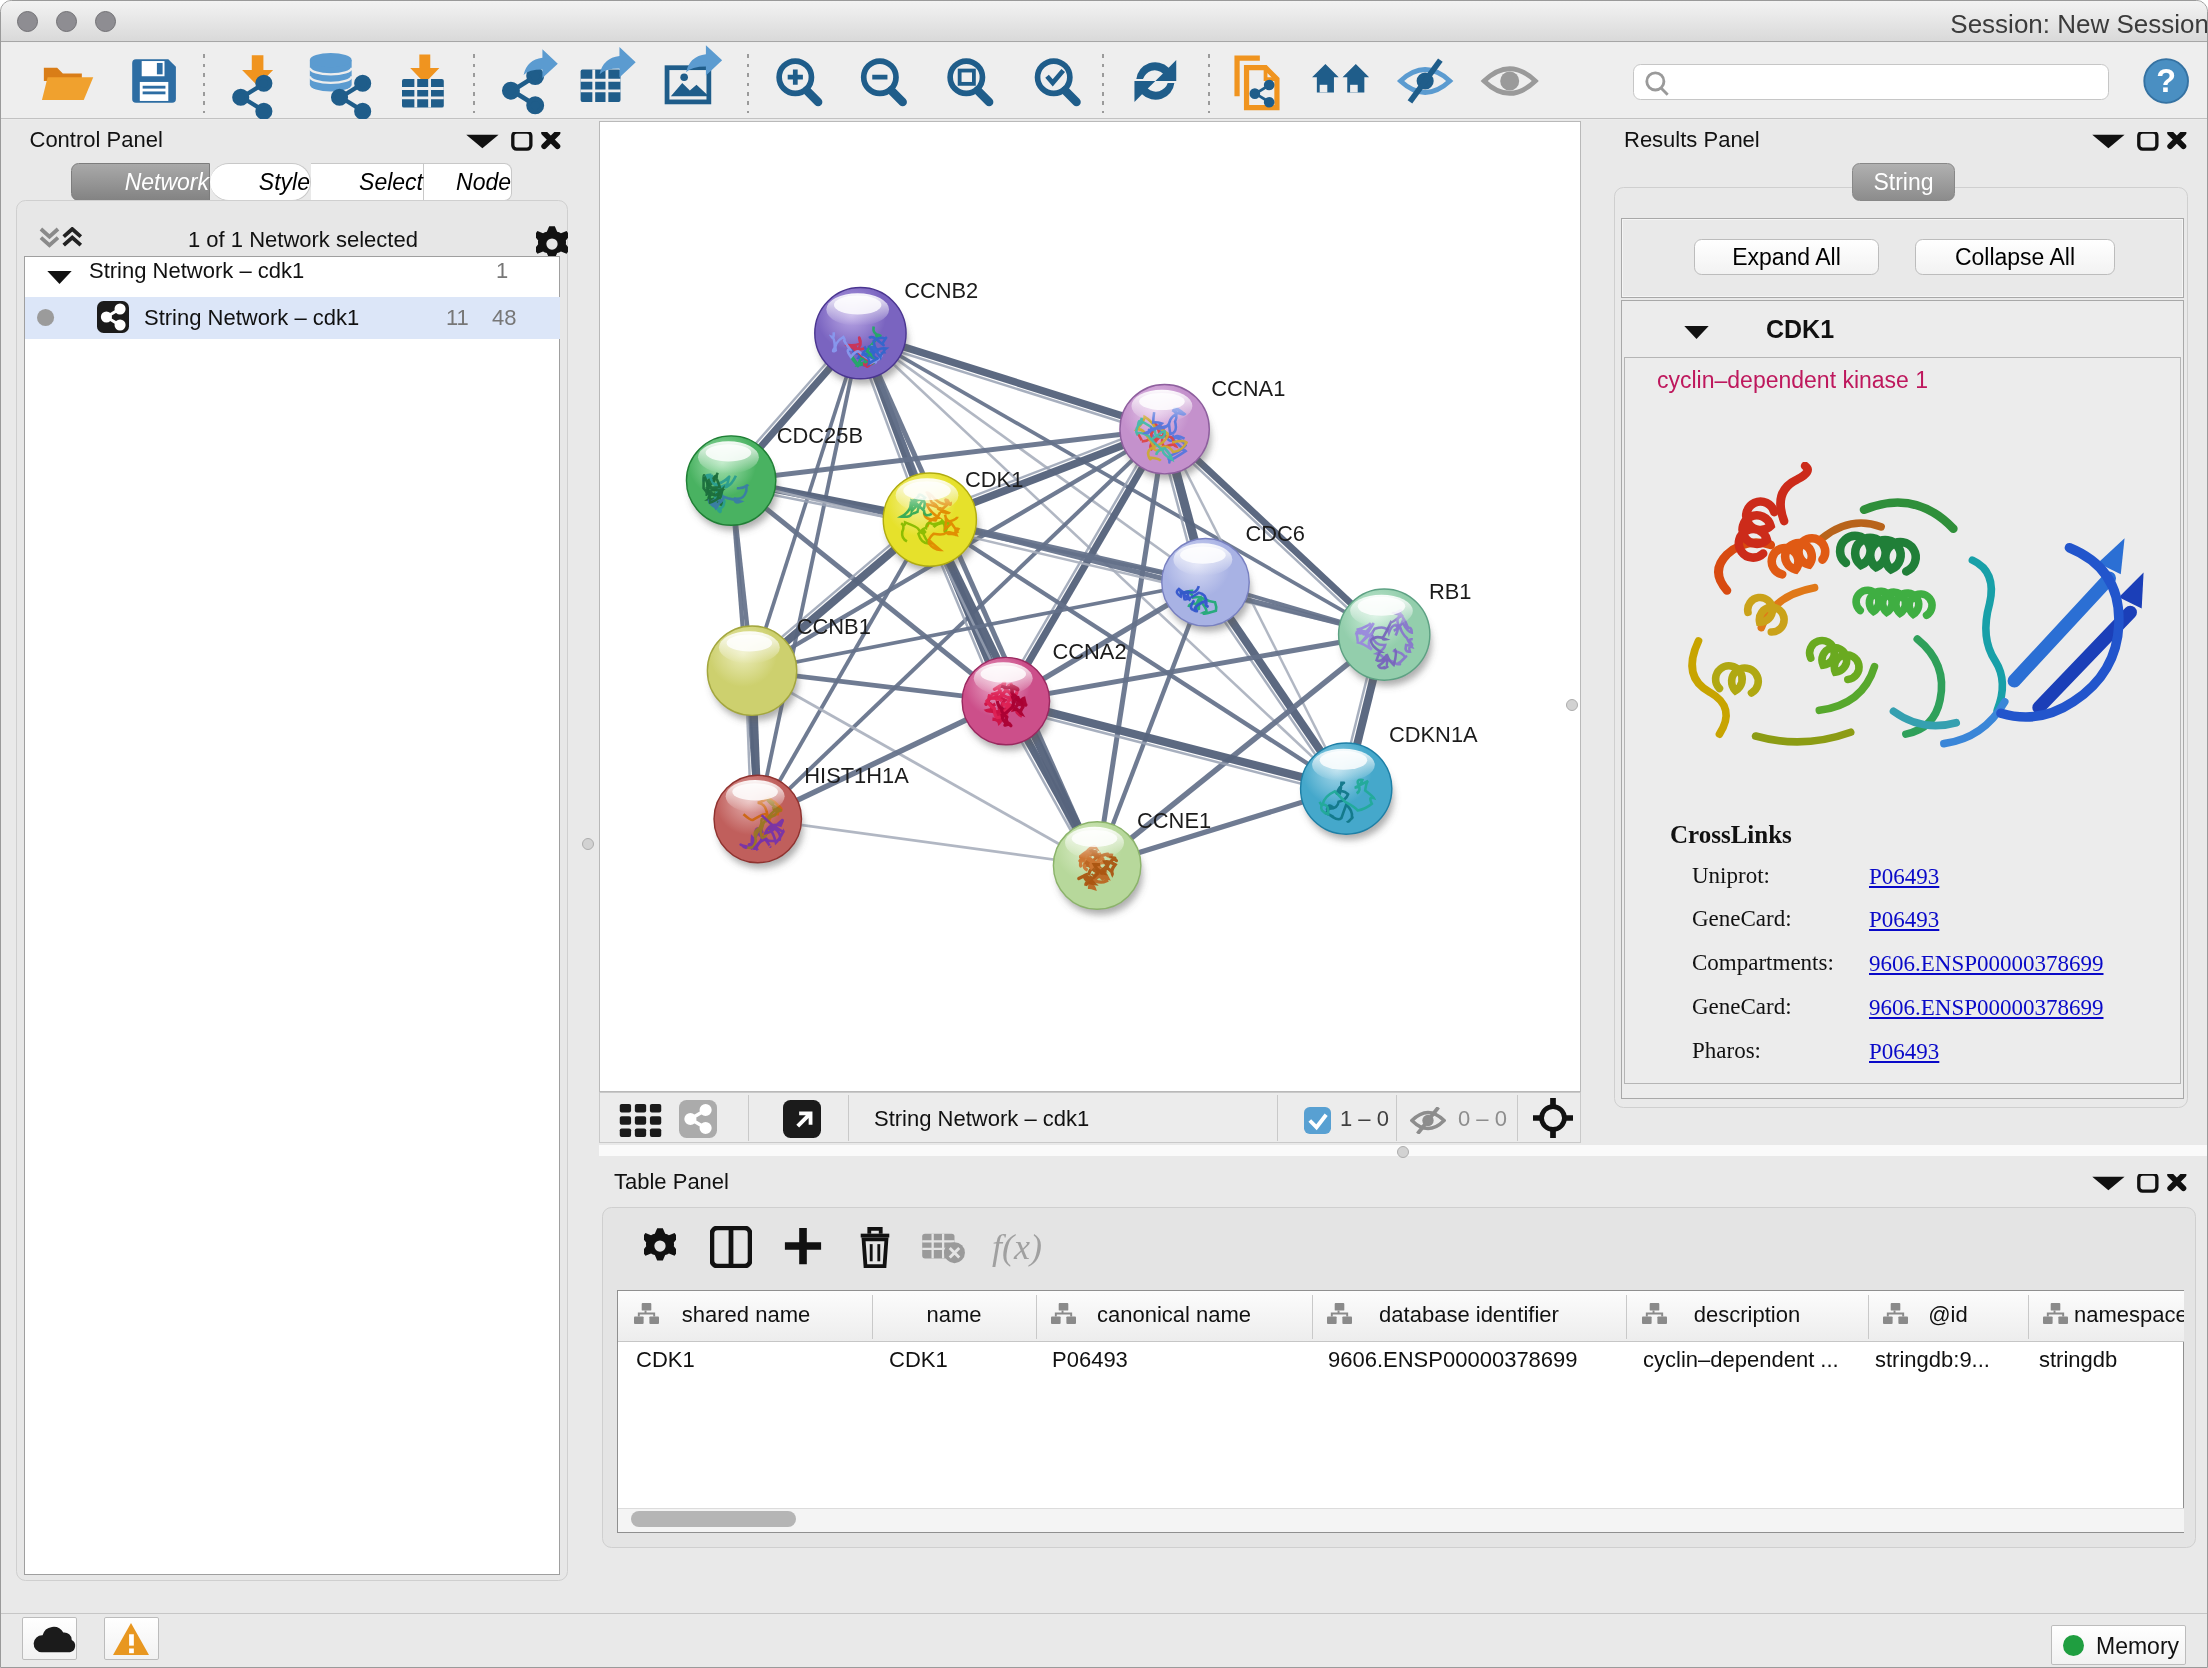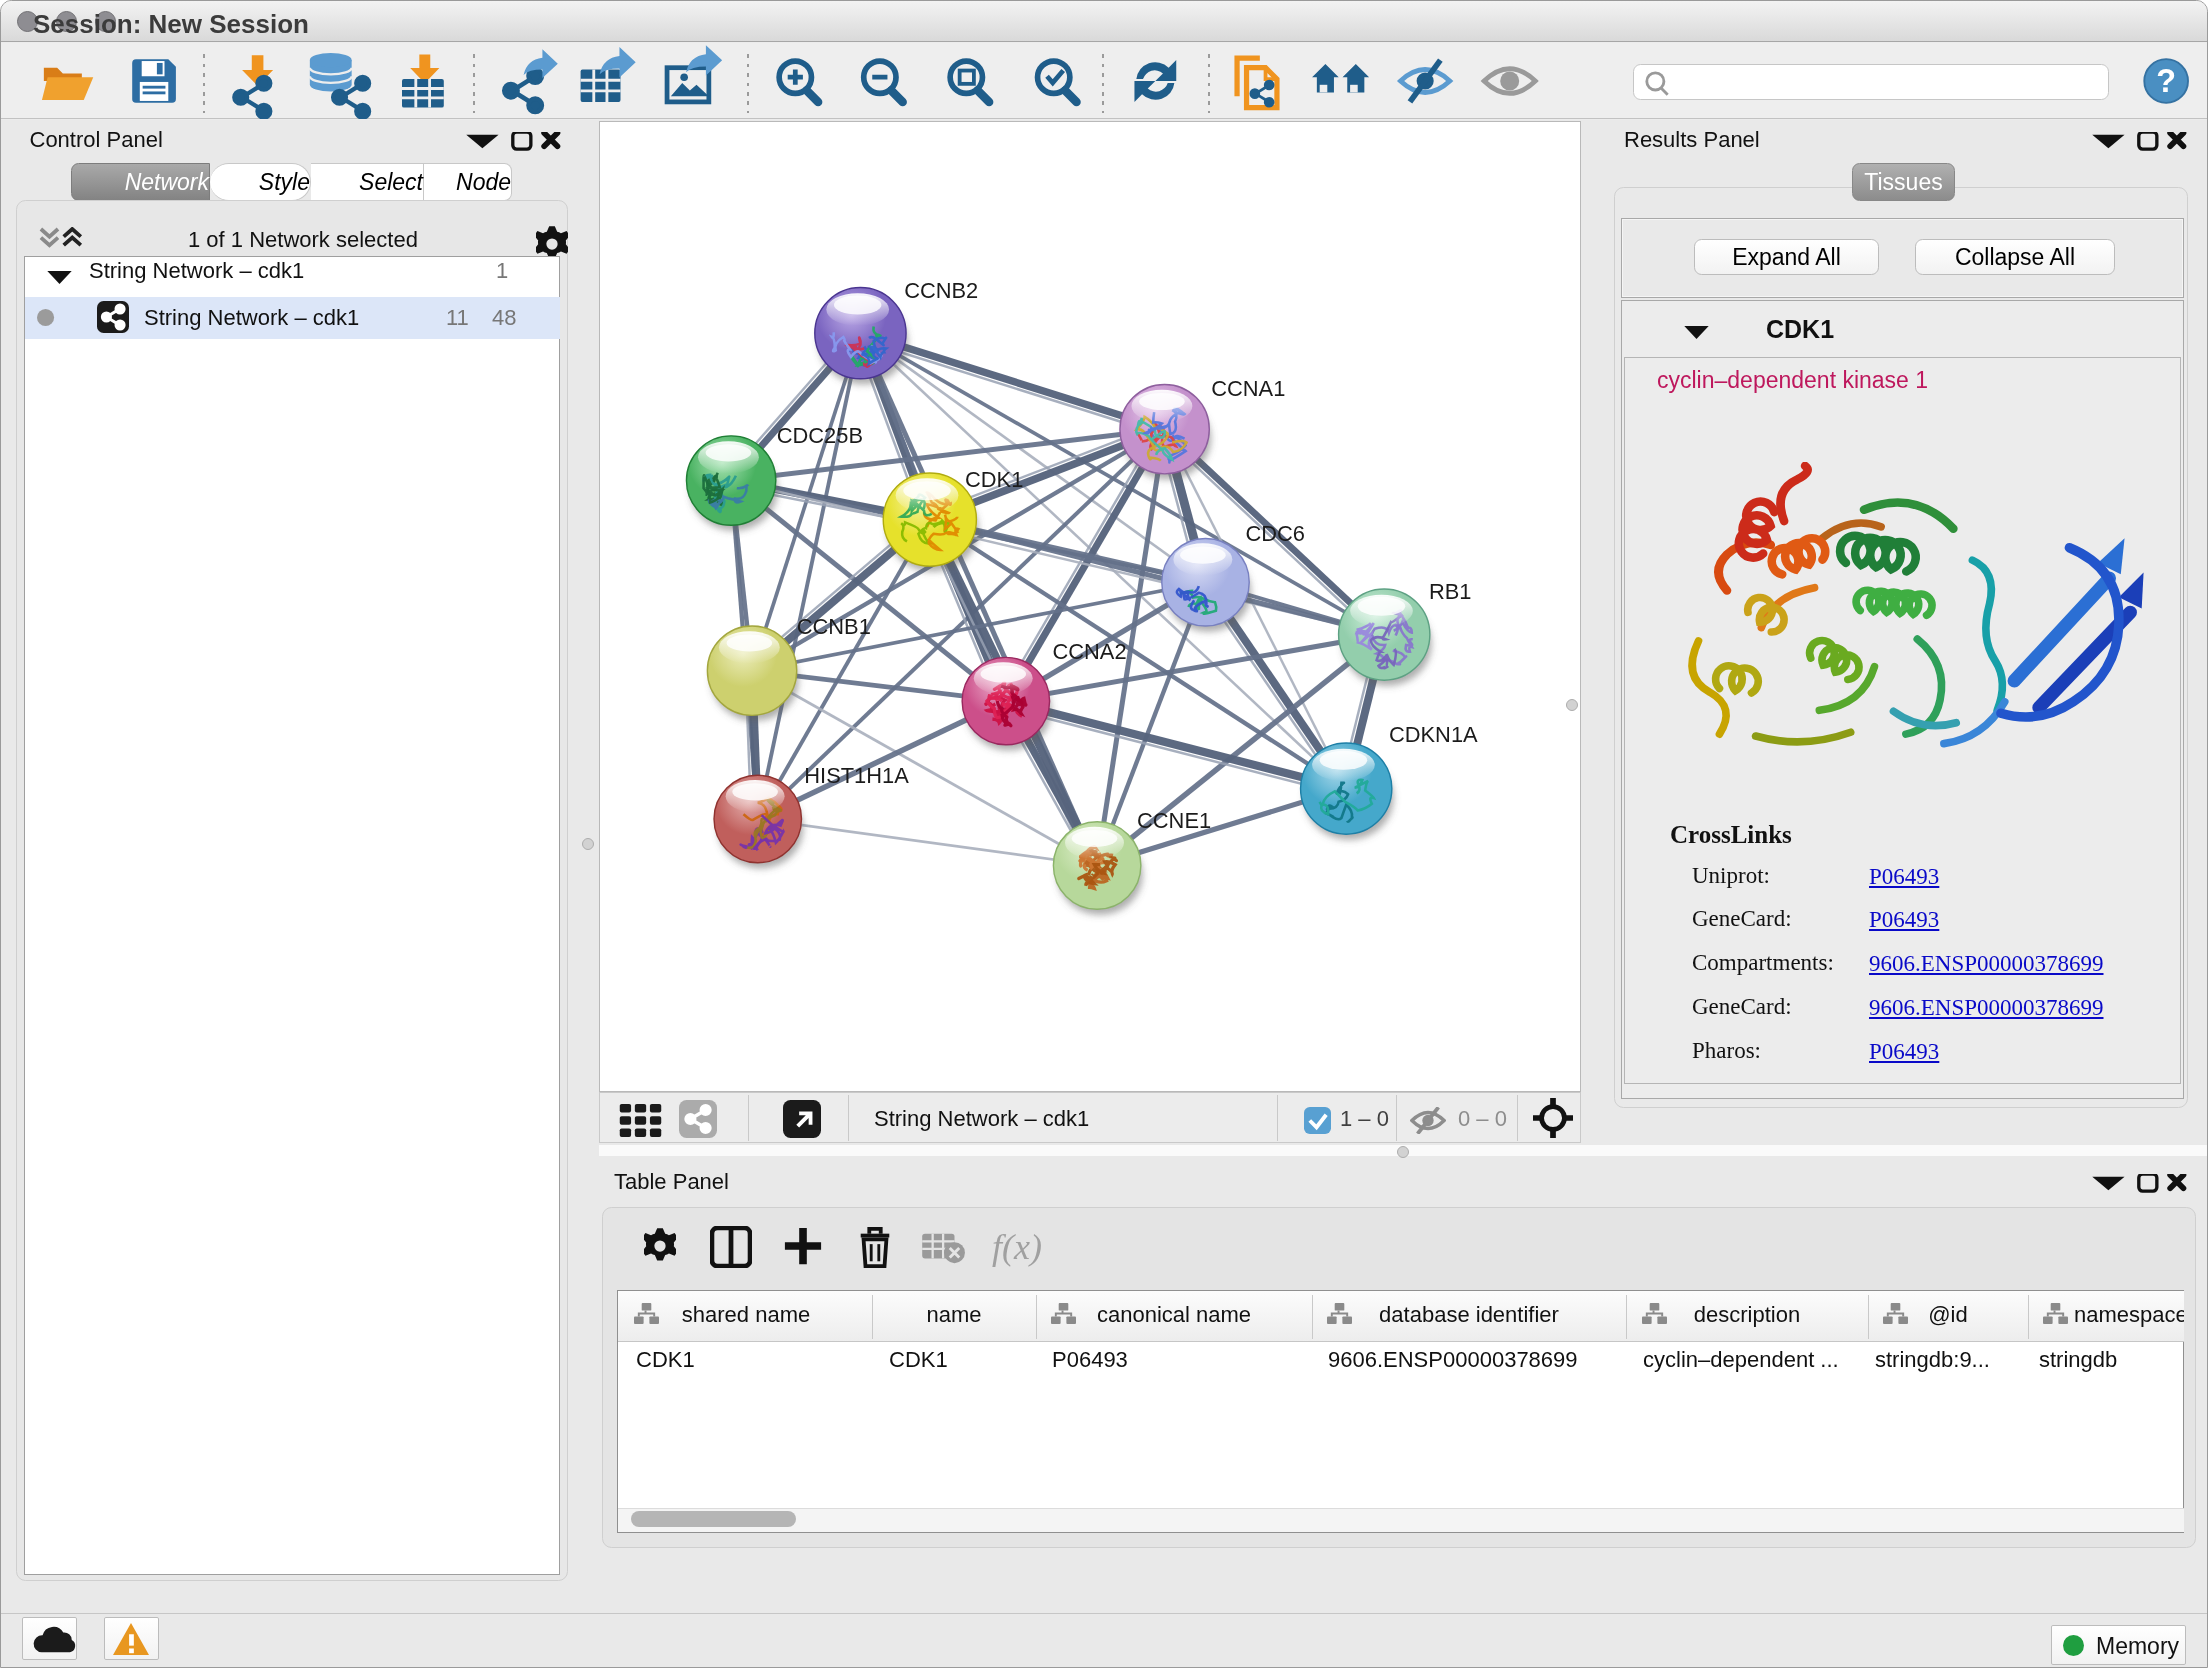--- a/index.html
+++ b/index.html
@@ -1,21 +1,21 @@
 <!DOCTYPE html>
 <html style="font-size:15px"><head><meta charset="utf-8"><style>
 * { margin:0; padding:0; box-sizing:border-box; }
 html,body { width:2208px; height:1668px; background:#ffffff; font-family:"Liberation Sans",sans-serif; }
 #win { position:absolute; left:0; top:0; width:2208px; height:1668px; background:#ececec;
   border-radius:11.4px 11.4px 0 0; overflow:hidden; border:1px solid #9a9a9a; }
 .abs { position:absolute; }
 #titlebar { left:0; top:0; width:2208px; height:41px;
   background:linear-gradient(#f3f3f3,#d9d9d9); border-bottom:1px solid #a6a6a6; }
 .tl { width:21px; height:21px; border-radius:50%; background:#8e8d92; border:1.4px solid #717074; top:9.5px; }
-#title { width:2208px; text-align:left; top:7.6px; font-size:26px; color:#3b3b3b; font-weight:700;padding-left:32px; }
+#title { width:2208px; text-align:right; top:7.6px; font-size:26px; color:#3b3b3b; font-weight:400;padding-left:32px; }
 #toolbar { left:0; top:42px; width:2208px; height:76px; background:#eeeeee; border-bottom:1px solid #c2c2c2; }
 .vsep { top:51px; width:1.9px; height:59px;
   background-image:repeating-linear-gradient(#9a9a9a 0 3.8px, transparent 3.8px 9.5px); }
 #main { left:0; top:119px; width:2208px; height:1549px; background:#e9e9e9; }
 .tabrow { display:flex; }
 .tab { font-size:23px; color:#000; background:#fff; border:1px solid #c8c8c8; text-align:right;font-style:italic; }
 .tabsel { background:linear-gradient(#a9a9a9,#838383); color:#fff; border:1px solid #7d7d7d; }
 .whitebox { background:#fff; border:1px solid #9f9f9f; }
 .btn { background:linear-gradient(#ffffff,#f2f2f2); border:1px solid #bcbcbc; border-radius:7.6px;
   text-align:center; font-size:23px; color:#000; }
@@ -514,21 +514,21 @@
     <div class="abs" style="left:1396px;top:1145px;width:12.4px;height:12.4px;border-radius:50%;background:#d2d2d2;border:1px solid #adadad;"></div>
     <div class="abs" style="left:581px;top:837px;width:12.4px;height:12.4px;border-radius:50%;background:#d2d2d2;border:1px solid #adadad;"></div>
     <div class="abs" style="left:1565px;top:698px;width:12.4px;height:12.4px;border-radius:50%;background:#d2d2d2;border:1px solid #adadad;"></div>
     <div class="abs " style="left:1623px;top:126px;font-size:22px;color:#111;font-weight:400;white-space:nowrap;">Results Panel</div>
     <svg class="abs" style="left:2091px;top:131px;" width="105" height="19" viewBox="0 0 110 20">
       <path d="M0 3 h34 l-17 14 z" fill="#111"></path>
       <rect x="49" y="0" width="19" height="18" rx="4" fill="none" stroke="#111" stroke-width="3.5"></rect>
       <path d="M82 1 l14 14 M96 1 l-14 14" stroke="#111" stroke-width="6" stroke-linecap="round"></path>
     </svg>
     <div class="abs" style="left:1613px;top:186px;width:574px;height:921px;background:#e9e9e9;border:1px solid #cfcfcf;border-radius:9.5px;"></div>
-    <div class="abs" style="left:1851px;top:162px;width:103px;height:38px;background:linear-gradient(#b0b0b0,#8c8c8c);border:1px solid #888;border-radius:7.6px;color:#fff;font-size:23px;text-align:center;line-height:36px;">Tissues</div>
+    <div class="abs" style="left:1851px;top:162px;width:103px;height:38px;background:linear-gradient(#b0b0b0,#8c8c8c);border:1px solid #888;border-radius:7.6px;color:#fff;font-size:23px;text-align:center;line-height:36px;">String</div>
     <div class="abs" style="left:1620px;top:217px;width:563px;height:80px;background:#e9e9e9;border:1px solid #a8a8a8;box-shadow:inset 0 0 0 1px #f5f5f5;"></div>
     <div class="btn abs" style="left:1693px;top:238px;width:185px;height:36px;line-height:34px;">Expand All</div>
     <div class="btn abs" style="left:1914px;top:238px;width:200px;height:36px;line-height:34px;">Collapse All</div>
     <div class="abs" style="left:1620px;top:299px;width:563px;height:799px;background:#ececec;border:1px solid #a8a8a8;"></div>
     <svg class="abs" style="left:1683px;top:324px;" width="25" height="15" viewBox="0 0 26 16">
       <path d="M0 1 h26 l-13 14 z" fill="#111"></path>
     </svg>
     <div class="abs " style="left:1765px;top:314px;font-size:25px;color:#111;font-weight:700;white-space:nowrap;">CDK1</div>
     <div class="abs" style="left:1623px;top:356px;width:557px;height:727px;background:#ececec;border:1px solid #b5b5b5;"></div>
     <div class="abs " style="left:1656px;top:366px;font-size:23px;color:#be185d;font-weight:400;white-space:nowrap;">cyclin–dependent kinase 1</div>

